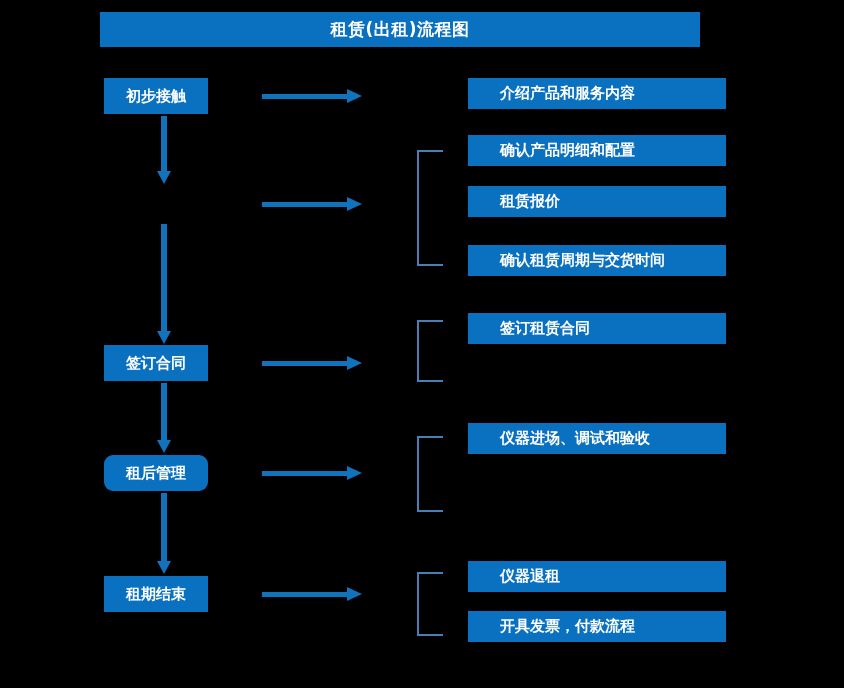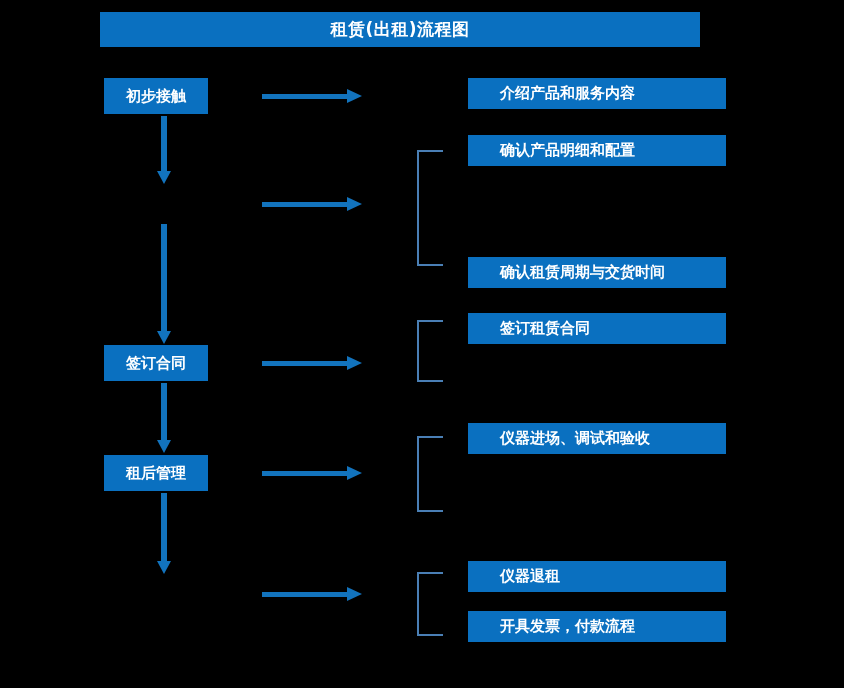--- a/index.html
+++ b/index.html
@@ -121,21 +121,22 @@
 </style>
 </head>
 <body>
 
 <div id="canvas">
 
   <div class="title-bar">租赁(出租)流程图</div>
 
   <div class="box stage-box" style="top:78px;">初步接触</div>
   <div class="box stage-box" style="top:345px;">签订合同</div>
-  <div class="box stage-box" style="top:455px;">租后管理</div>
+  <div class="box stage-box" style="top:455px;border-radius:9px;">租后管理</div>
+  <div class="box stage-box" style="top:576px;">租期结束</div>
 
   <div class="v-arrow" style="top:116px; height:68px;">
     <div class="shaft" style="height:55px;"></div>
     <div class="head" style="top:55px;"></div>
   </div>
   <div class="v-arrow" style="top:224px; height:120px;">
     <div class="shaft" style="height:107px;"></div>
     <div class="head" style="top:107px;"></div>
   </div>
   <div class="v-arrow" style="top:383px; height:70px;">
@@ -168,19 +169,20 @@
     <div class="head"></div>
   </div>
 
   <div class="bracket" style="top:150px; height:116px;"></div>
   <div class="bracket" style="top:320px; height:62px;"></div>
   <div class="bracket" style="top:436px; height:76px;"></div>
   <div class="bracket" style="top:572px; height:64px;"></div>
 
   <div class="box detail-box" style="top:78px;">介绍产品和服务内容</div>
   <div class="box detail-box" style="top:135px;">确认产品明细和配置</div>
-  <div class="box detail-box" style="top:245px;margin-top:12px;">确认租赁周期与交货时间</div>
+  <div class="box detail-box" style="top:186px;">租赁报价</div>
+  <div class="box detail-box" style="top:245px;">确认租赁周期与交货时间</div>
   <div class="box detail-box" style="top:313px;text-align:right;">签订租赁合同</div>
   <div class="box detail-box" style="top:423px;">仪器进场、调试和验收</div>
   <div class="box detail-box" style="top:561px;">仪器退租</div>
   <div class="box detail-box" style="top:611px;">开具发票，付款流程</div>
 
 </div>
 
 </body></html>

